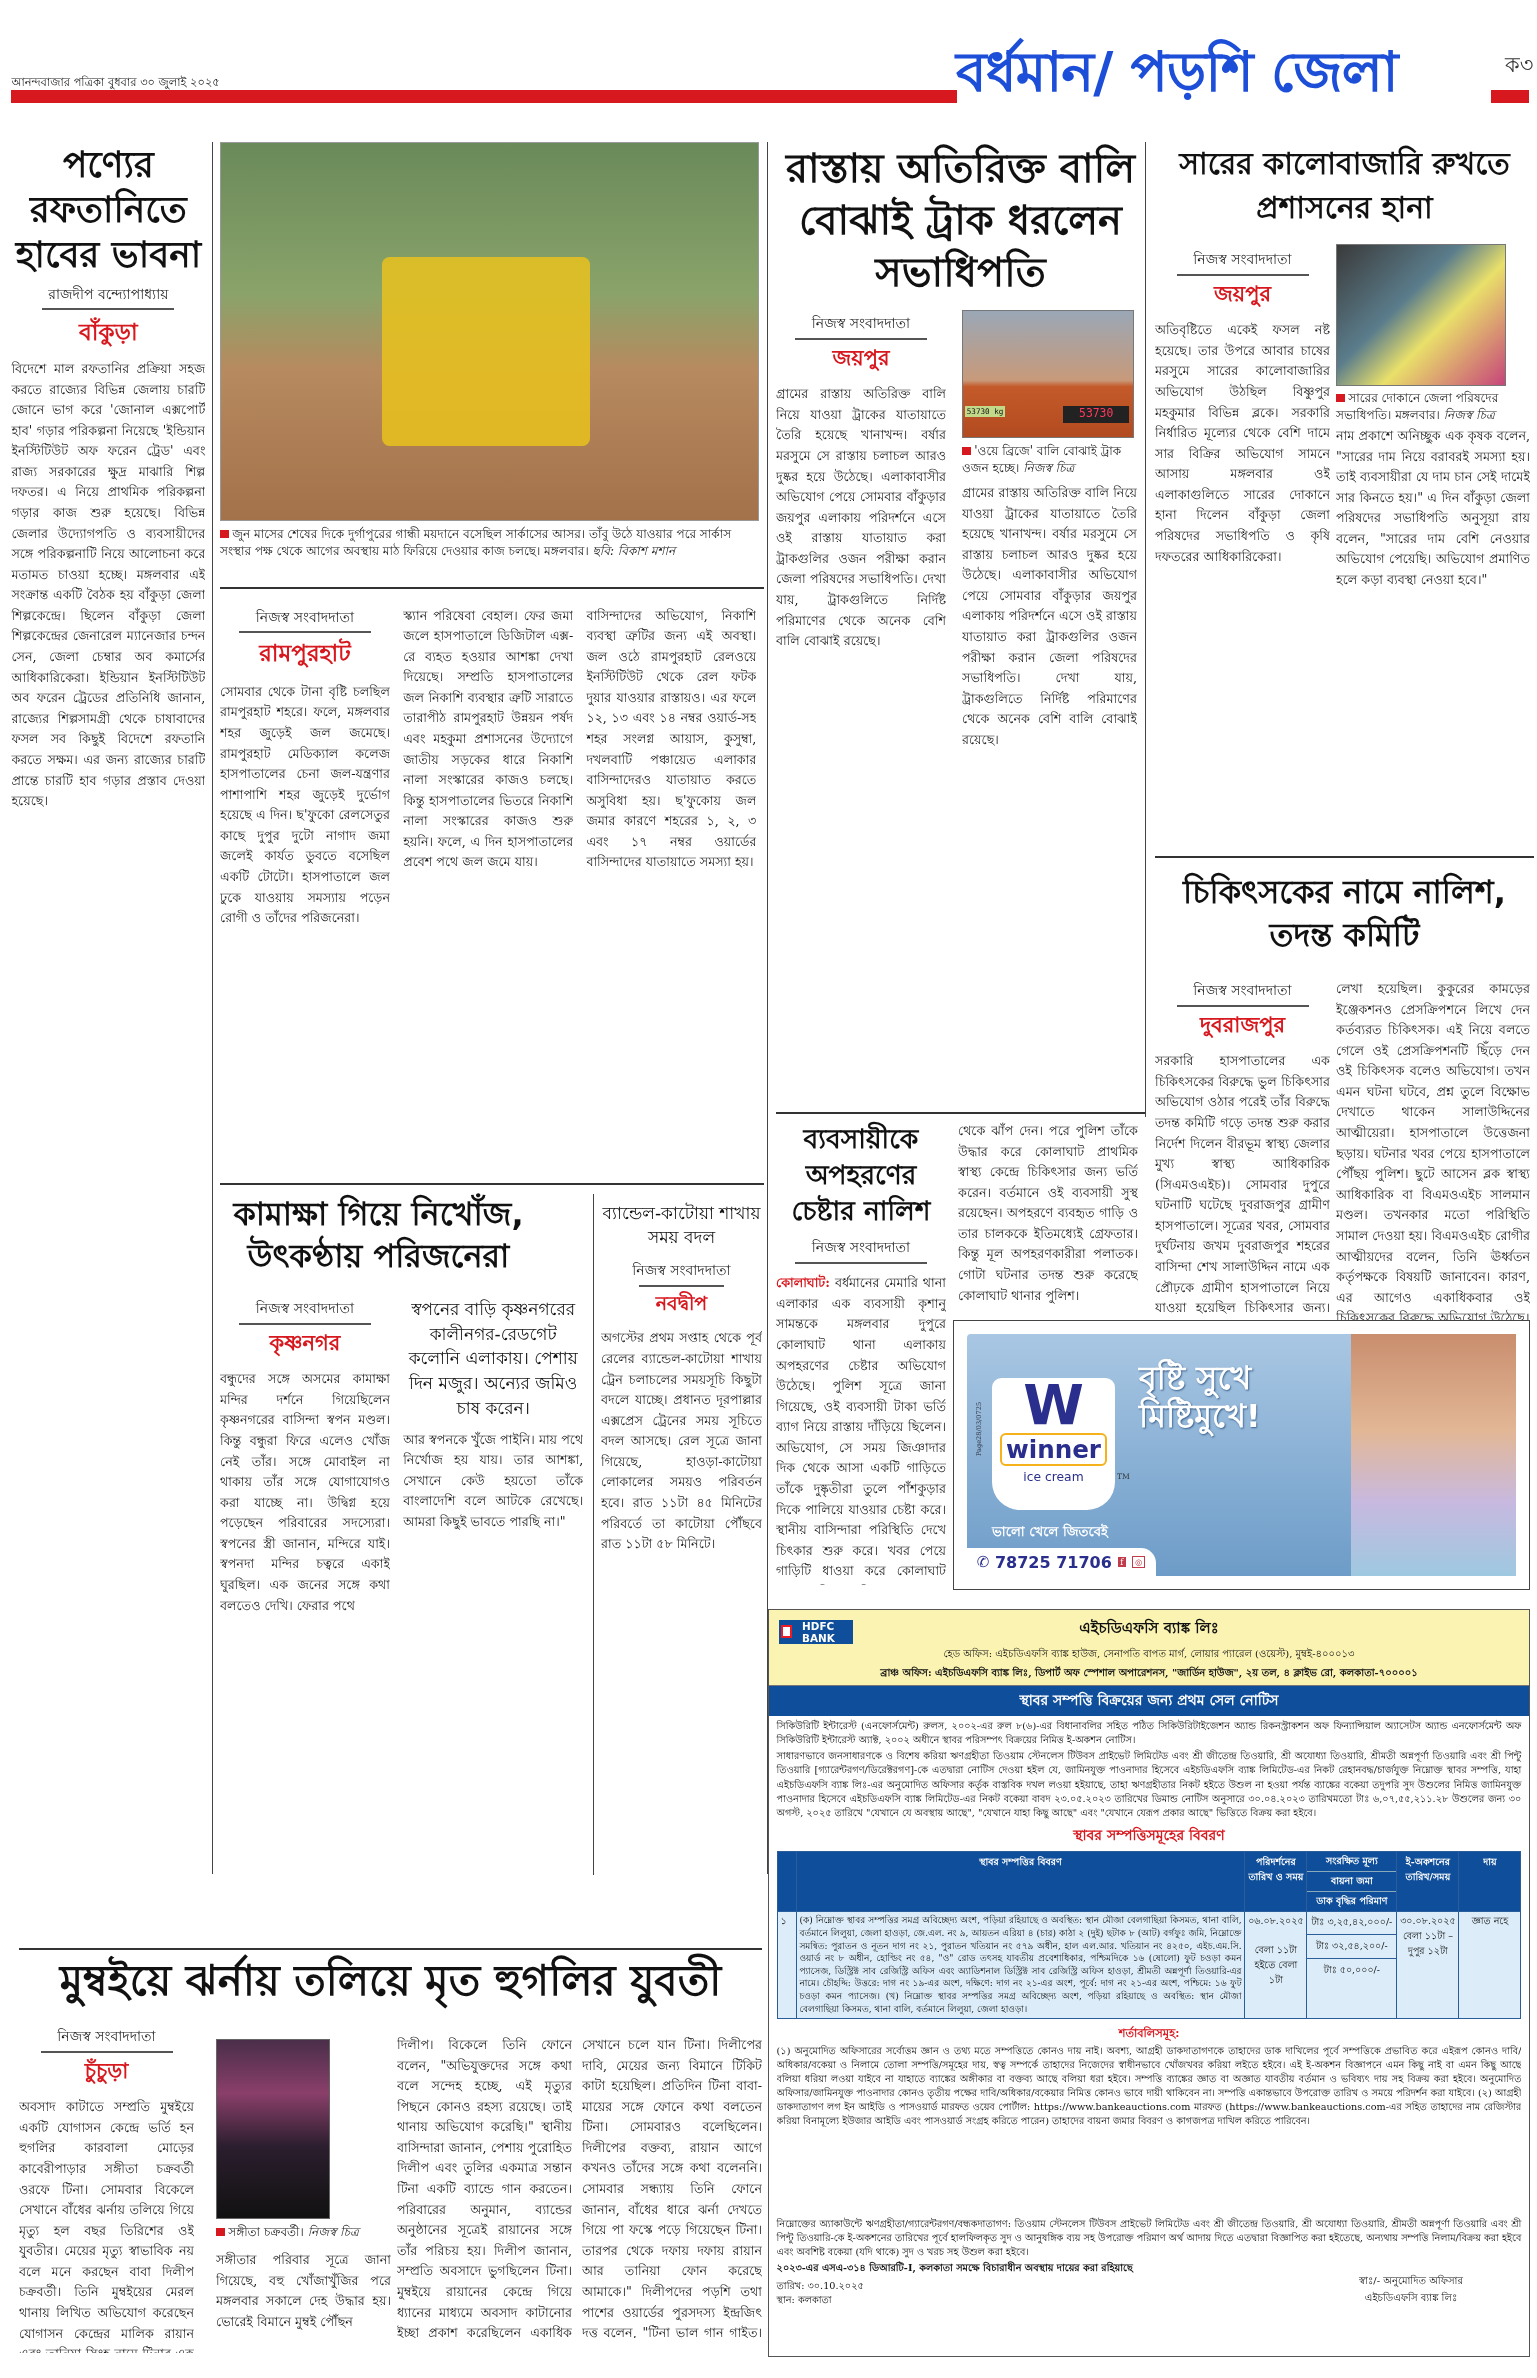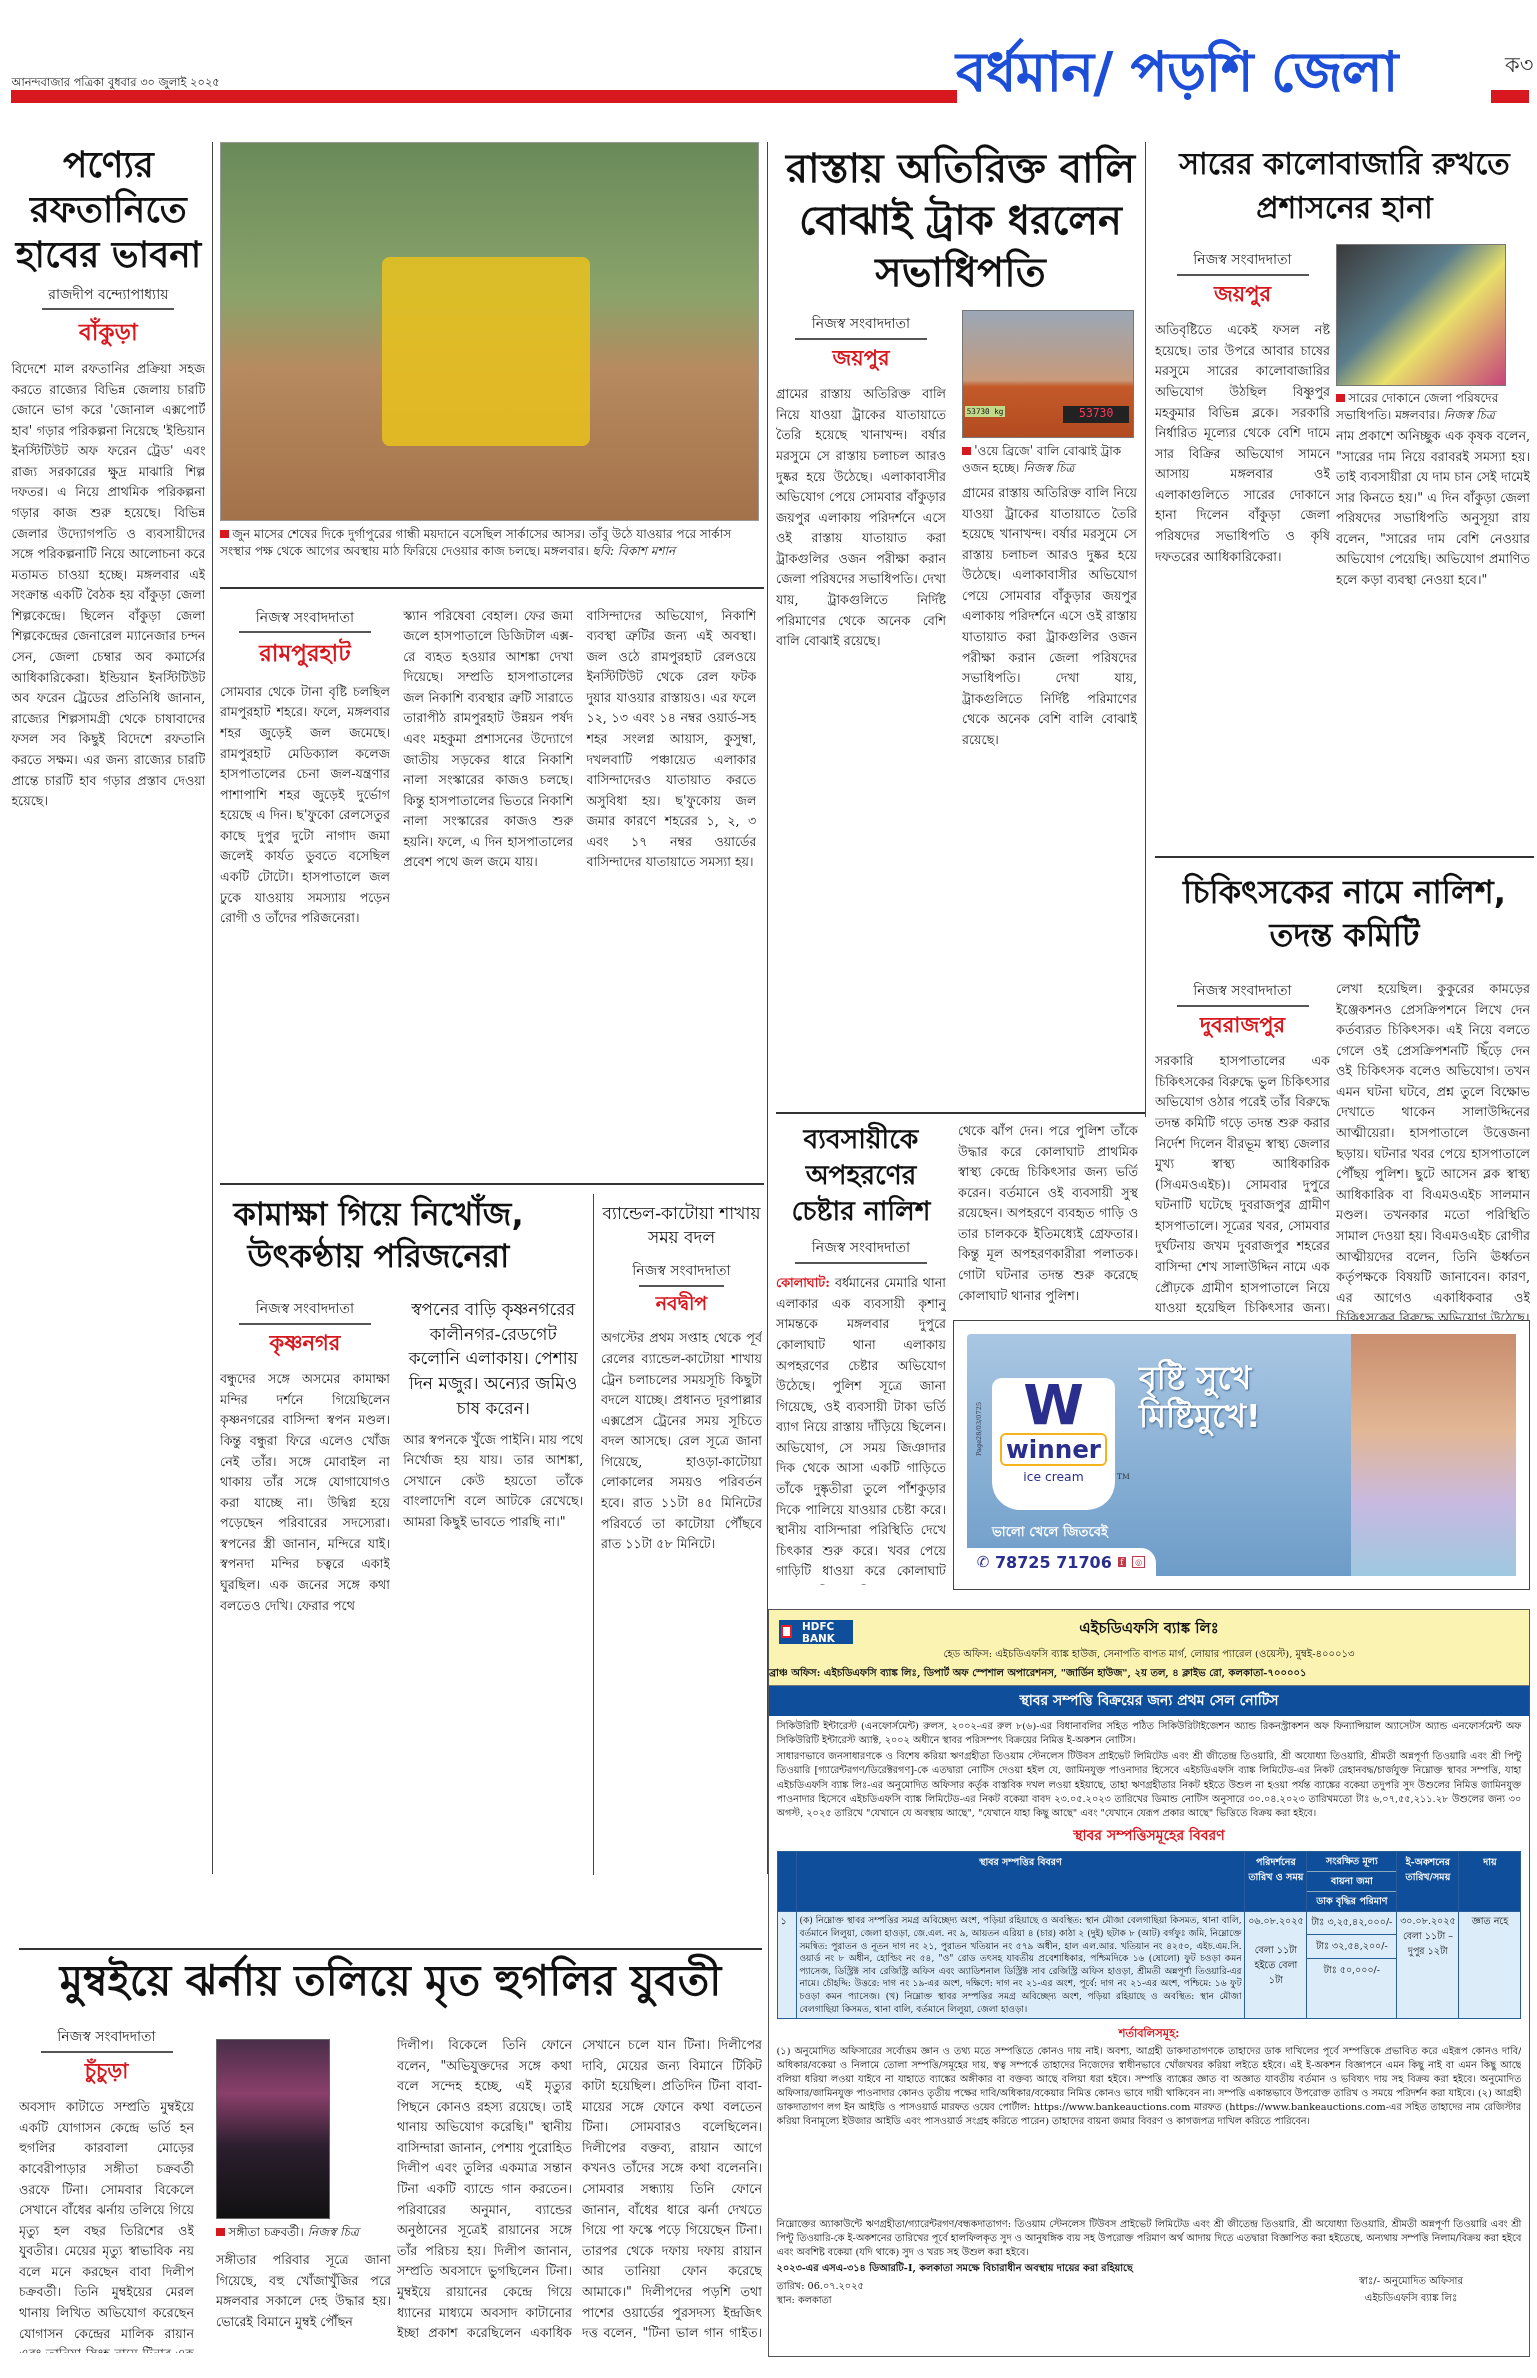--- a/index.html
+++ b/index.html
@@ -170,21 +170,21 @@
 </div>
 
 <div class="abs hdfc" style="left:768px;top:1609px;width:762px;height:748px">
   <div class="hdfc-head" style="position:relative;height:76px;border-bottom:0.9px solid #777">
     <div style="position:absolute;left:9.5px;top:9.5px;width:74px;height:24.6px;background:#0f4e9a;color:#fff;font-family:'DejaVu Sans',sans-serif;font-weight:bold;font-size:10.4px;display:flex;align-items:center;gap:10px;padding-left:2.8px">
       <span style="display:inline-block;width:13.2px;height:13.2px;border:2.8px solid #ed1c24;background:#fff"></span>
       <span>HDFC BANK</span>
     </div>
     <div style="text-align:center;font-weight:bold;font-size:15px;padding-top:5.7px;font-family:'DejaVu Sans',sans-serif">এইচডিএফসি ব্যাঙ্ক লিঃ</div>
     <div style="text-align:center;font-size:10px;margin-top:5px">হেড অফিস: এইচডিএফসি ব্যাঙ্ক হাউজ, সেনাপতি বাপত মার্গ, লোয়ার প্যারেল (ওয়েস্ট), মুম্বই-৪০০০১৩</div>
-    <div style="text-align:left;font-size:10px;font-weight:bold;margin-top:2.8px">ব্রাঞ্চ অফিস: এইচডিএফসি ব্যাঙ্ক লিঃ, ডিপার্ট অফ স্পেশাল অপারেশনস, "জার্ডিন হাউজ", ২য় তল, ৪ ক্লাইভ রো, কলকাতা-৭০০০০১</div>
+    <div style="text-align:center;font-size:10px;font-weight:bold;margin-top:2.8px">ব্রাঞ্চ অফিস: এইচডিএফসি ব্যাঙ্ক লিঃ, ডিপার্ট অফ স্পেশাল অপারেশনস, "জার্ডিন হাউজ", ২য় তল, ৪ ক্লাইভ রো, কলকাতা-৭০০০০১</div>
   </div>
   <div class="hdfc-bar" style="font-size:14px;padding:2.8px 0">স্থাবর সম্পত্তি বিক্রয়ের জন্য প্রথম সেল নোটিস</div>
   <div style="padding:3.8px 7.6px">
     <div class="small">সিকিউরিটি ইন্টারেস্ট (এনফোর্সমেন্ট) রুলস, ২০০২-এর রুল ৮(৬)-এর বিধানাবলির সহিত পঠিত সিকিউরিটাইজেশন অ্যান্ড রিকনস্ট্রাকশন অফ ফিন্যান্সিয়াল অ্যাসেটস অ্যান্ড এনফোর্সমেন্ট অফ সিকিউরিটি ইন্টারেস্ট অ্যাক্ট, ২০০২ অধীনে স্থাবর পরিসম্পৎ বিক্রয়ের নিমিত্ত ই-অকশন নোটিস।</div>
     <div class="small" style="margin-top:1.9px">সাধারণভাবে জনসাধারণকে ও বিশেষ করিয়া ঋণগ্রহীতা তিওয়াম স্টেনলেস টিউবস প্রাইভেট লিমিটেড এবং শ্রী জীতেন্দ্র তিওয়ারি, শ্রী অযোধ্যা তিওয়ারি, শ্রীমতী অন্নপূর্ণা তিওয়ারি এবং শ্রী পিন্টু তিওয়ারি [গ্যারেন্টরগণ/ডিরেক্টরগণ]-কে এতদ্বারা নোটিস দেওয়া হইল যে, জামিনযুক্ত পাওনাদার হিসেবে এইচডিএফসি ব্যাঙ্ক লিমিটেড-এর নিকট রেহানবদ্ধ/চার্জযুক্ত নিম্নোক্ত স্থাবর সম্পত্তি, যাহা এইচডিএফসি ব্যাঙ্ক লিঃ-এর অনুমোদিত অফিসার কর্তৃক বাস্তবিক দখল লওয়া হইয়াছে, তাহা ঋণগ্রহীতার নিকট হইতে উশুল না হওয়া পর্যন্ত ব্যাঙ্কের বকেয়া তদুপরি সুদ উশুলের নিমিত্ত জামিনযুক্ত পাওনাদার হিসেবে এইচডিএফসি ব্যাঙ্ক লিমিটেড-এর নিকট বকেয়া বাবদ ২৩.০৫.২০২৩ তারিখের ডিমান্ড নোটিস অনুসারে ৩০.০৪.২০২৩ তারিখমতো টাঃ ৬,০৭,৫৫,২১১.২৮ উশুলের জন্য ৩০ অগস্ট, ২০২৫ তারিখে "যেখানে যে অবস্থায় আছে", "যেখানে যাহা কিছু আছে" এবং "যেখানে যেরূপ প্রকার আছে" ভিত্তিতে বিক্রয় করা হইবে।</div>
     <div style="text-align:center;color:#d7191f;font-weight:bold;font-size:14px;margin:3.8px 0">স্থাবর সম্পত্তিসমূহের বিবরণ</div>
     <table class="hdfc-tbl">
       <tbody>
           <tr>
         <th style="width:19px"></th>
@@ -217,21 +217,21 @@
         <td style="text-align:center">জ্ঞাত নহে</td>
       </tr>
     </tbody>
       </table>
     <div style="text-align:center;color:#d7191f;font-weight:bold;font-size:11.4px;margin-top:5.7px">শর্তাবলিসমূহ:</div>
     <div class="small" style="height:166px;overflow:hidden">(১) অনুমোদিত অফিসারের সর্বোত্তম জ্ঞান ও তথ্য মতে সম্পত্তিতে কোনও দায় নাই। অবশ্য, আগ্রহী ডাকদাতাগণকে তাহাদের ডাক দাখিলের পূর্বে সম্পত্তিকে প্রভাবিত করে এইরূপ কোনও দাবি/অধিকার/বকেয়া ও নিলামে তোলা সম্পত্তি/সমূহের দায়, স্বত্ব সম্পর্কে তাহাদের নিজেদের স্বাধীনভাবে খোঁজখবর করিয়া লইতে হইবে। এই ই-অকশন বিজ্ঞাপনে এমন কিছু নাই বা এমন কিছু আছে বলিয়া ধরিয়া লওয়া যাইবে না যাহাতে ব্যাঙ্কের অঙ্গীকার বা বক্তব্য আছে বলিয়া ধরা হইবে। সম্পত্তি ব্যাঙ্কের জ্ঞাত বা অজ্ঞাত যাবতীয় বর্তমান ও ভবিষ্যৎ দায় সহ বিক্রয় করা হইবে। অনুমোদিত অফিসার/জামিনযুক্ত পাওনাদার কোনও তৃতীয় পক্ষের দাবি/অধিকার/বকেয়ার নিমিত্ত কোনও ভাবে দায়ী থাকিবেন না। সম্পত্তি একান্তভাবে উপরোক্ত তারিখ ও সময়ে পরিদর্শন করা যাইবে। (২) আগ্রহী ডাকদাতাগণ লগ ইন আইডি ও পাসওয়ার্ড মারফত ওয়েব পোর্টাল: https://www.bankeauctions.com মারফত (https://www.bankeauctions.com-এর সহিত তাহাদের নাম রেজিস্টার করিয়া বিনামূল্যে ইউজার আইডি এবং পাসওয়ার্ড সংগ্রহ করিতে পারেন) তাহাদের বায়না জমার বিবরণ ও কাগজপত্র দাখিল করিতে পারিবেন।</div>
   </div>
   <div style="padding:3.8px 7.6px;position:relative">
     <div class="small">নিম্নোক্তের অ্যাকাউন্টে ঋণগ্রহীতা/গ্যারেন্টরগণ/বন্ধকদাতাগণ: তিওয়াম স্টেনলেস টিউবস প্রাইভেট লিমিটেড এবং শ্রী জীতেন্দ্র তিওয়ারি, শ্রী অযোধ্যা তিওয়ারি, শ্রীমতী অন্নপূর্ণা তিওয়ারি এবং শ্রী পিন্টু তিওয়ারি-কে ই-অকশনের তারিখের পূর্বে হালফিলকৃত সুদ ও আনুষঙ্গিক ব্যয় সহ উপরোক্ত পরিমাণ অর্থ আদায় দিতে এতদ্বারা বিজ্ঞাপিত করা হইতেছে, অন্যথায় সম্পত্তি নিলাম/বিক্রয় করা হইবে এবং অবশিষ্ট বকেয়া (যদি থাকে) সুদ ও খরচ সহ উশুল করা হইবে।</div>
     <div class="small" style="font-weight:bold;margin-top:1.9px">২০২৩-এর এসএ-৩১৪ ডিআরটি-I, কলকাতা সমক্ষে বিচারাধীন অবস্থায় দায়ের করা রহিয়াছে</div>
-    <div class="small" style="margin-top:3.8px">তারিখ: 06.০৭.২০২৫</div>
+    <div class="small" style="margin-top:3.8px">তারিখ: ৩০.10.২০২৫</div>
     <div class="small">স্থান: কলকাতা</div>
     <div style="position:absolute;right:66px;bottom:3.8px;text-align:center;font-size:10px">
       <div>স্বাঃ/- অনুমোদিত অফিসার</div>
       <div>এইচডিএফসি ব্যাঙ্ক লিঃ</div>
     </div>
   </div>
 </div>
 
 <div class="abs hrule" style="left:19px;top:1948px;width:743px"></div>
 <div class="abs hl" style="left:19px;top:1957px;width:743px;font-size:42px;white-space:nowrap">মুম্বইয়ে ঝর্নায় তলিয়ে মৃত হুগলির যুবতী</div>

